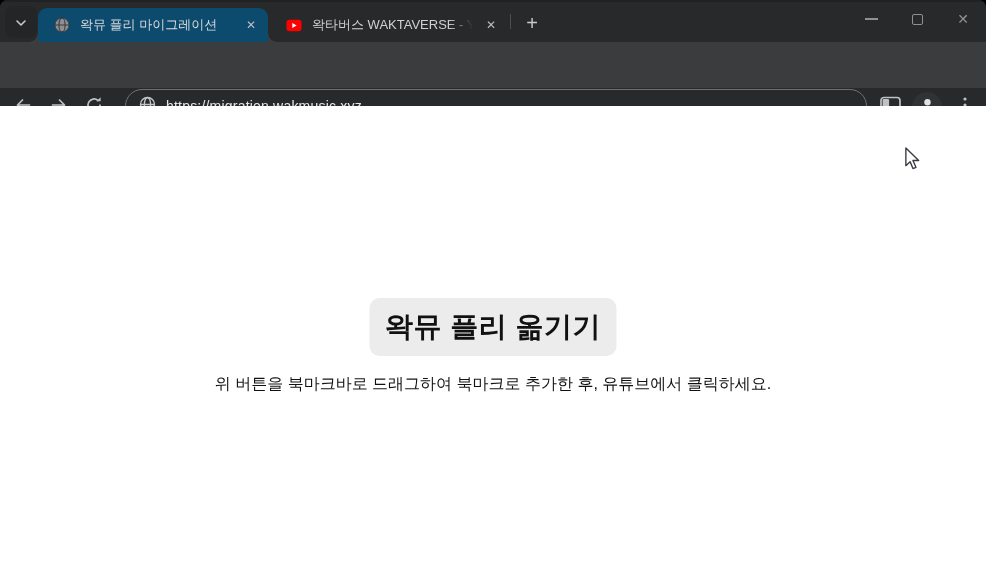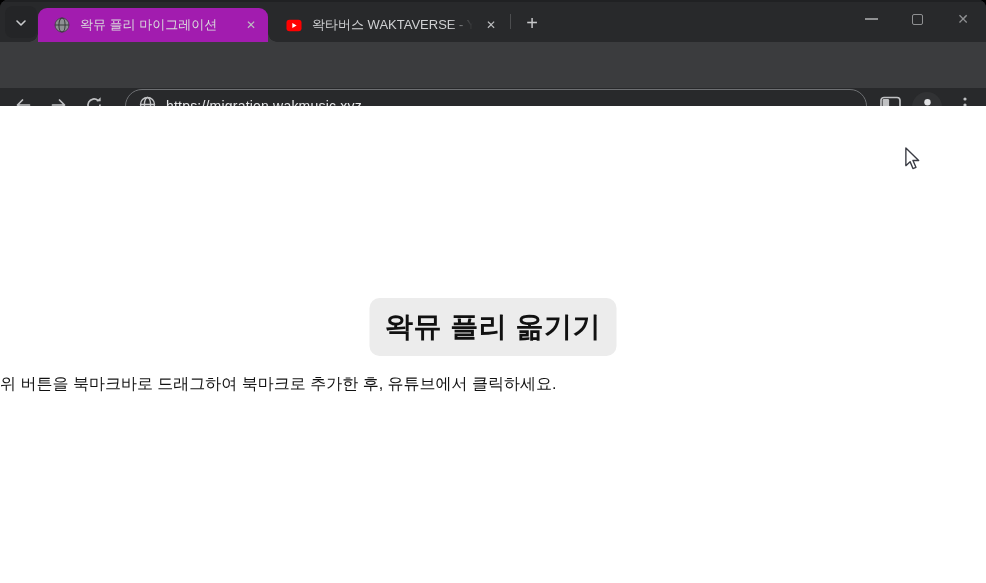--- a/index.html
+++ b/index.html
@@ -5,21 +5,21 @@
   * { margin:0; padding:0; box-sizing:border-box; }
   html,body { width:986px; height:583px; background:#000; overflow:hidden; }
   body { font-family:"Liberation Sans","DejaVu Sans",sans-serif; }
   .window { position:relative; width:986px; height:583px; background:#28292b; overflow:hidden; border-radius:8px 8px 0 0; }
 
   
   .tabstrip { position:absolute; left:0; top:0; width:986px; height:42px; background:#28292b; }
   .tabstrip::before { content:""; position:absolute; left:0; top:0; width:100%; height:2px; background:#202123; }
   .tab-search-btn { position:absolute; left:5px; top:6px; width:32px; height:32px; border-radius:8px; background:#242527; display:flex; align-items:center; justify-content:center; cursor:pointer; }
   .tab { position:absolute; top:8px; height:34px; display:flex; align-items:center; cursor:pointer; }
-  .tab.active { left:38px; width:230px; background:#a21caf; border-radius:9px 9px 0 0; }
+  .tab.active { left:38px; width:230px; background:#0c4a6e; border-radius:9px 9px 0 0; }
   .tab.active::before { content:""; position:absolute; left:-9px; bottom:0; width:9px; height:9px; background:radial-gradient(circle 9px at 0 0, transparent 8.5px, #3b3c3e 9px); }
   .tab.active::after  { content:""; position:absolute; right:-9px; bottom:0; width:9px; height:9px; background:radial-gradient(circle 9px at 100% 0, transparent 8.5px, #3b3c3e 9px); }
   .tab.inactive { left:270px; width:238px; background:transparent; }
   .tab .favicon { width:16px; height:16px; margin-left:16px; flex:0 0 auto; display:flex; align-items:center; justify-content:center; }
   .tab .tab-title { flex:1 1 auto; margin-left:10px; font-size:13px; color:#d9dadc; white-space:nowrap; overflow:hidden; }
   .tab.inactive .tab-title { color:#cfd0d2; -webkit-mask-image:linear-gradient(to right,#000 82%,transparent 97%); mask-image:linear-gradient(to right,#000 82%,transparent 97%); }
   .tab-close { flex:0 0 auto; width:18px; height:18px; margin:0 8px 0 4px; border-radius:50%; display:flex; align-items:center; justify-content:center; font-size:12px; color:#bdbec0; cursor:pointer; }
   .tab-separator { position:absolute; left:510px; top:14px; width:1px; height:15px; background:#4c4d4f; }
   .new-tab-btn { position:absolute; left:518px; top:9px; width:28px; height:28px; border-radius:50%; display:flex; align-items:center; justify-content:center; font-size:20px; font-weight:400; color:#c7c8ca; cursor:pointer; }
 
@@ -36,21 +36,21 @@
   .tb-back { left:6px; } .tb-forward { left:42px; } .tb-reload { left:77px; }
   .address-bar { position:absolute; left:125px; top:47px; width:742px; height:34px; border:1px solid #6e7073; border-radius:17px; display:flex; align-items:center; padding-left:13px; cursor:text; }
   .address-bar .url-text { margin-left:10px; font-size:14px; color:#e6e7e9; letter-spacing:.2px; white-space:nowrap; }
   .tb-side-panel { left:873px; }
   .avatar-btn { position:absolute; left:912px; top:50px; width:30px; height:30px; border-radius:50%; background:#313234; display:flex; align-items:center; justify-content:center; cursor:pointer; }
   .kebab-btn { position:absolute; left:950px; top:48px; width:30px; height:34px; display:flex; align-items:center; justify-content:center; cursor:pointer; }
 
   
   .content { position:absolute; left:0; top:88px; width:986px; height:495px; background:#ffffff;margin-top:18px; }
   .migrate-btn { position:absolute; left:50%; top:192px; transform:translateX(-50%); width:247px; height:58px; background:#ececec; border-radius:10px; display:flex; align-items:center; justify-content:center; font-size:28px; font-weight:700; color:#111; text-decoration:none; letter-spacing:.5px; cursor:pointer; white-space:nowrap; }
-  .instruction { position:absolute; left:0; top:268px; width:100%; font-size:16px; color:#111; }
+  .instruction { position:absolute; left:0; top:268px; width:100%; text-align:center; font-size:16px; color:#111; }
 
   .mouse-cursor { position:absolute; left:904px; top:147px; pointer-events:none; }
 </style>
 </head>
 <body>
 
 <div class="window">
 
   <div class="tabstrip">
 

